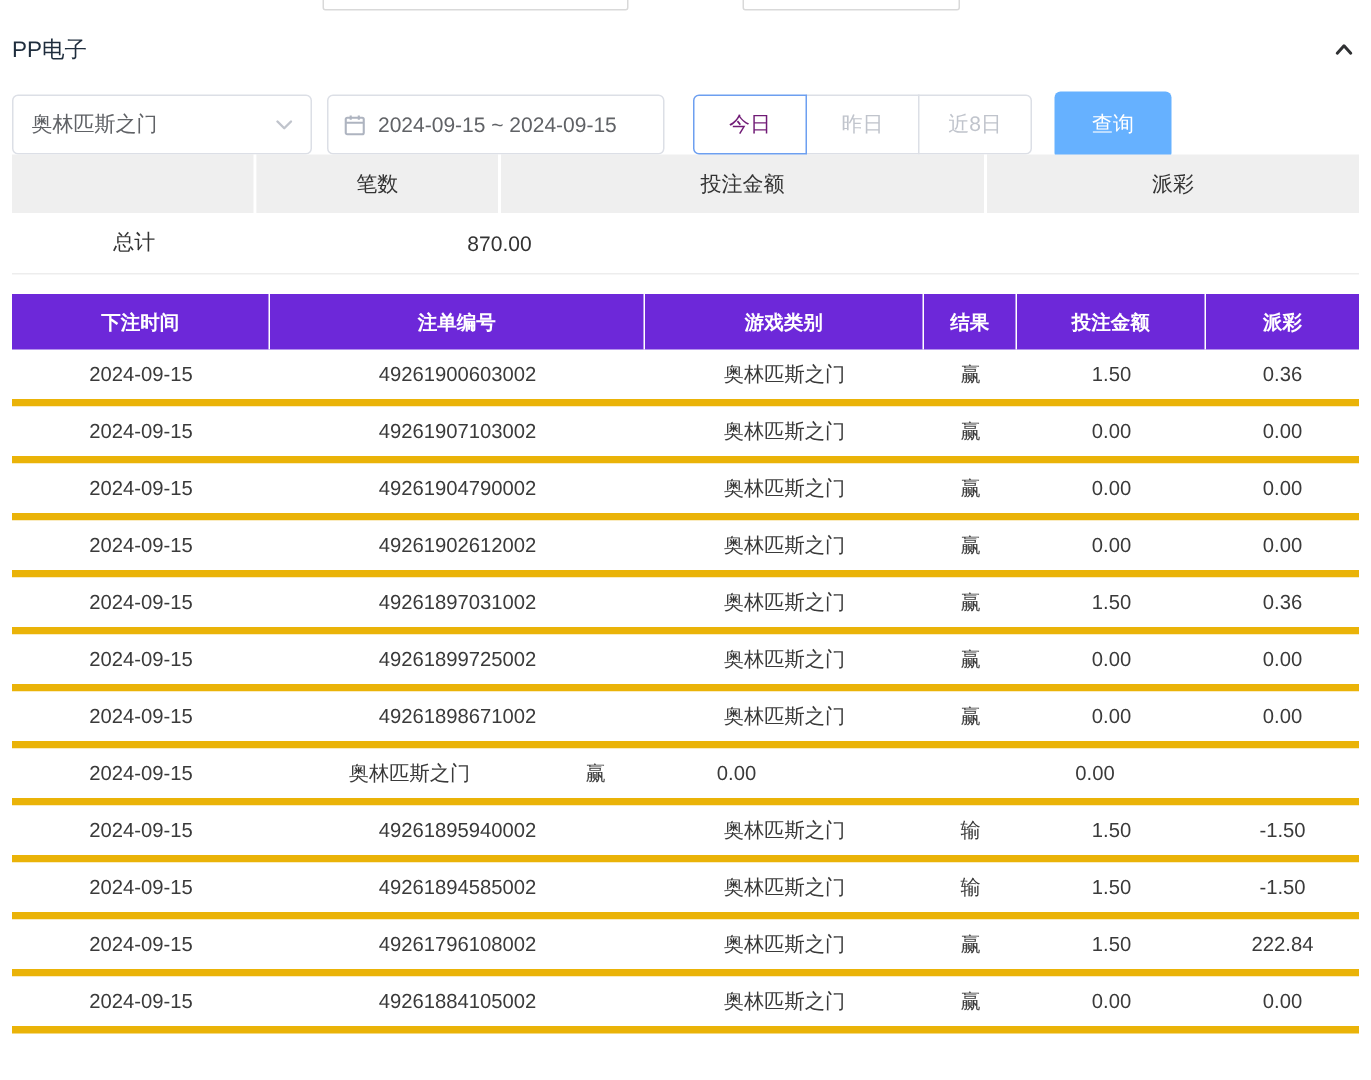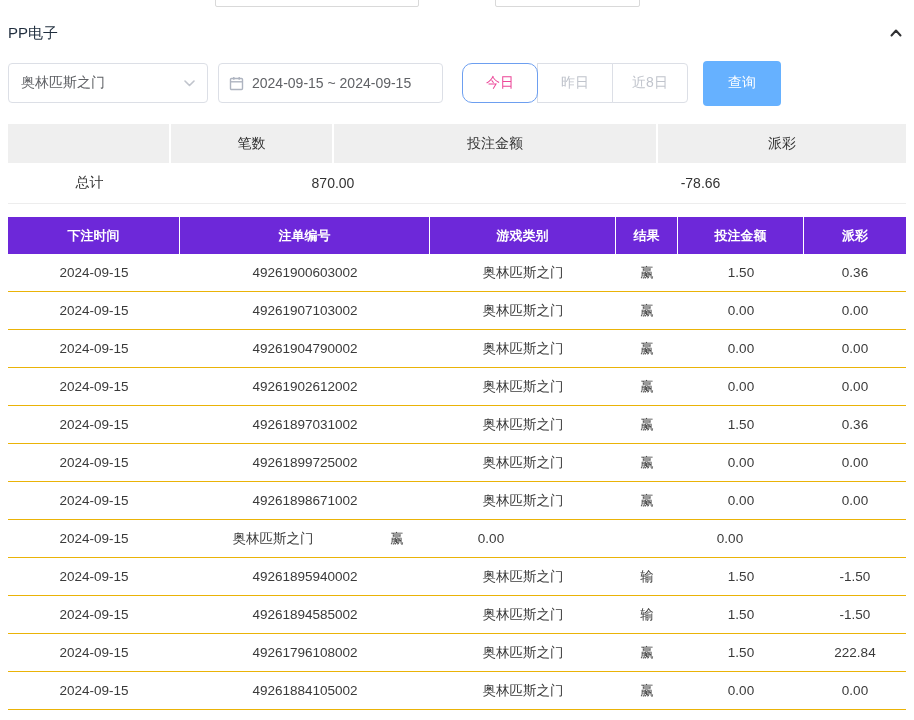--- a/index.html
+++ b/index.html
@@ -43,29 +43,29 @@
     padding: 0 10px; color: #606266; font-size: 14px; background: #fff; cursor: pointer;
   }
   .btn-group { display: flex; margin-left: 19px; }
   .q-btn {
     height: 40px; width: 76px; background: #fff; border: 1px solid #dcdfe6;
     color: #c0c4cc; font-size: 14px; cursor: pointer; margin-left: -1px;
     font-family: inherit;
   }
   .q-btn:first-child { margin-left: 0; border-radius: 4px 0 0 4px; }
   .q-btn:last-child { border-radius: 0 4px 4px 0; }
-  .q-btn.active { border-color: #6d9ff0; color: #ec4899; position: relative; z-index: 1; border-radius: 10px; }
+  .q-btn.active { border-color: #6d9ff0; color: #701a75; position: relative; z-index: 1; }
   .search-btn {
     margin-left: 15px; width: 78px; height: 45px;
     background: #66b1ff; border: none; border-radius: 4px;
     color: #fff; font-size: 14px; cursor: pointer; font-family: inherit;
   }
 
   
-  .summary { margin-top: 21px; }
+  .summary { }
   .summary-header { display: flex; height: 39px; }
   .summary-header .cell {
     background: #efefef; border-right: 2px solid #fff;
     display: flex; align-items: center; justify-content: center;
     font-size: 14px; color: #333;
   }
   .summary-header .cell:last-child { border-right: none; }
   .summary-body { display: flex; height: 41px; border-bottom: 1px solid #ededed; }
   .summary-body .cell {
     display: flex; align-items: center; justify-content: center;
@@ -78,21 +78,21 @@
 
   
   .dtable { margin-top: 13px; }
   .thead { display: flex; height: 37px; }
   .thead .cell {
     background: #6d28d9; color: #fff; font-size: 13px; font-weight: bold;
     border-right: 1px solid #fff;
     display: flex; align-items: center; justify-content: center;
   }
   .thead .cell:last-child { border-right: none; }
-  .trow { display: flex; height: 38px; border-bottom: 1px solid #eab308; background: #fff; justify-content: space-between; }
+  .trow { display: flex; height: 38px; border-bottom: 5px solid #eab308; background: #fff; justify-content: space-between; }
   .trow .cell {
     display: flex; align-items: center; justify-content: center;
     font-size: 13.5px; color: #3a3a3a;
   }
   .col-time { width: 172px; }
   .col-id { width: 250px; }
   .col-game { width: 186px; }
   .col-result { width: 62px; }
   .col-amount { width: 126px; }
   .col-payout { flex: 1; }
@@ -150,21 +150,20 @@
   <div class="summary">
     <div class="summary-header">
       <div class="cell s-col-1"></div>
       <div class="cell s-col-2">笔数</div>
       <div class="cell s-col-3">投注金额</div>
       <div class="cell s-col-4">派彩</div>
     </div>
     <div class="summary-body">
       <div class="cell s-col-1">总计</div>
       <div class="cell s-col-3">870.00</div>
-      <div class="cell s-col-4 neg">-78.66</div>
     </div>
   </div>
 
   <div class="dtable">
     <div class="thead">
       <div class="cell col-time">下注时间</div>
       <div class="cell col-id">注单编号</div>
       <div class="cell col-game">游戏类别</div>
       <div class="cell col-result">结果</div>
       <div class="cell col-amount">投注金额</div>

